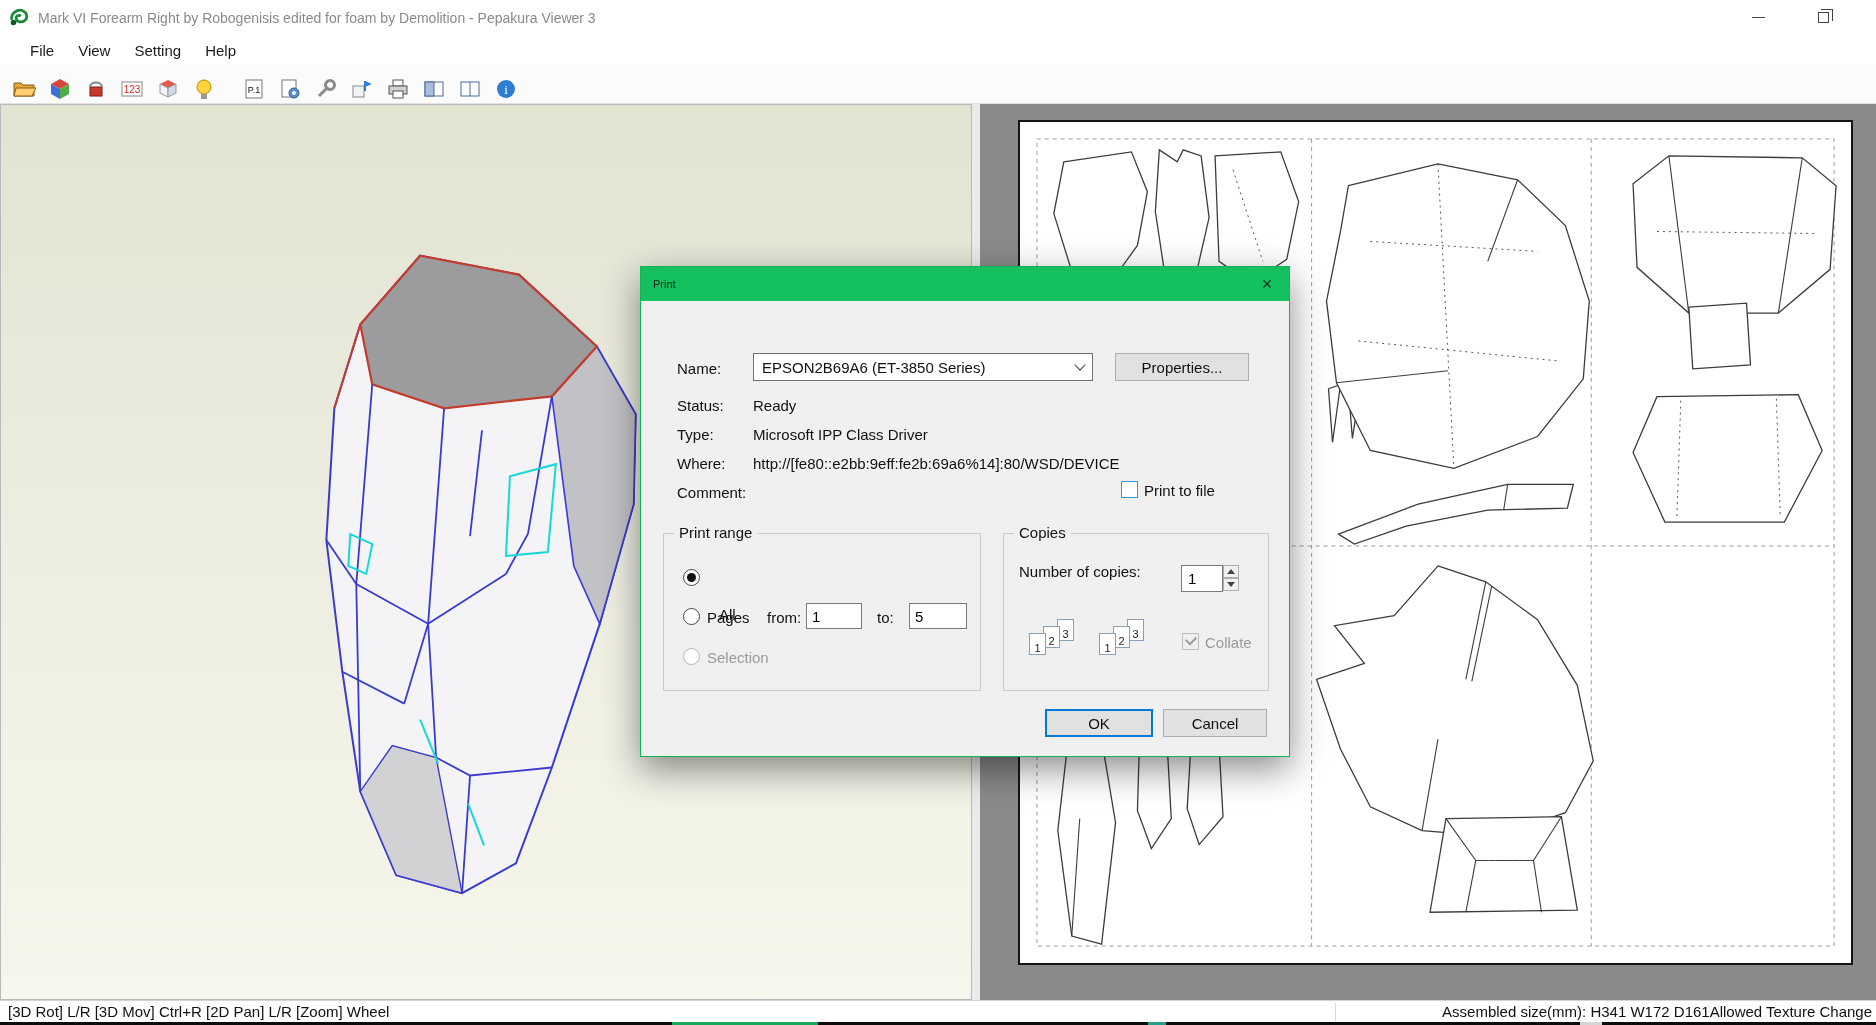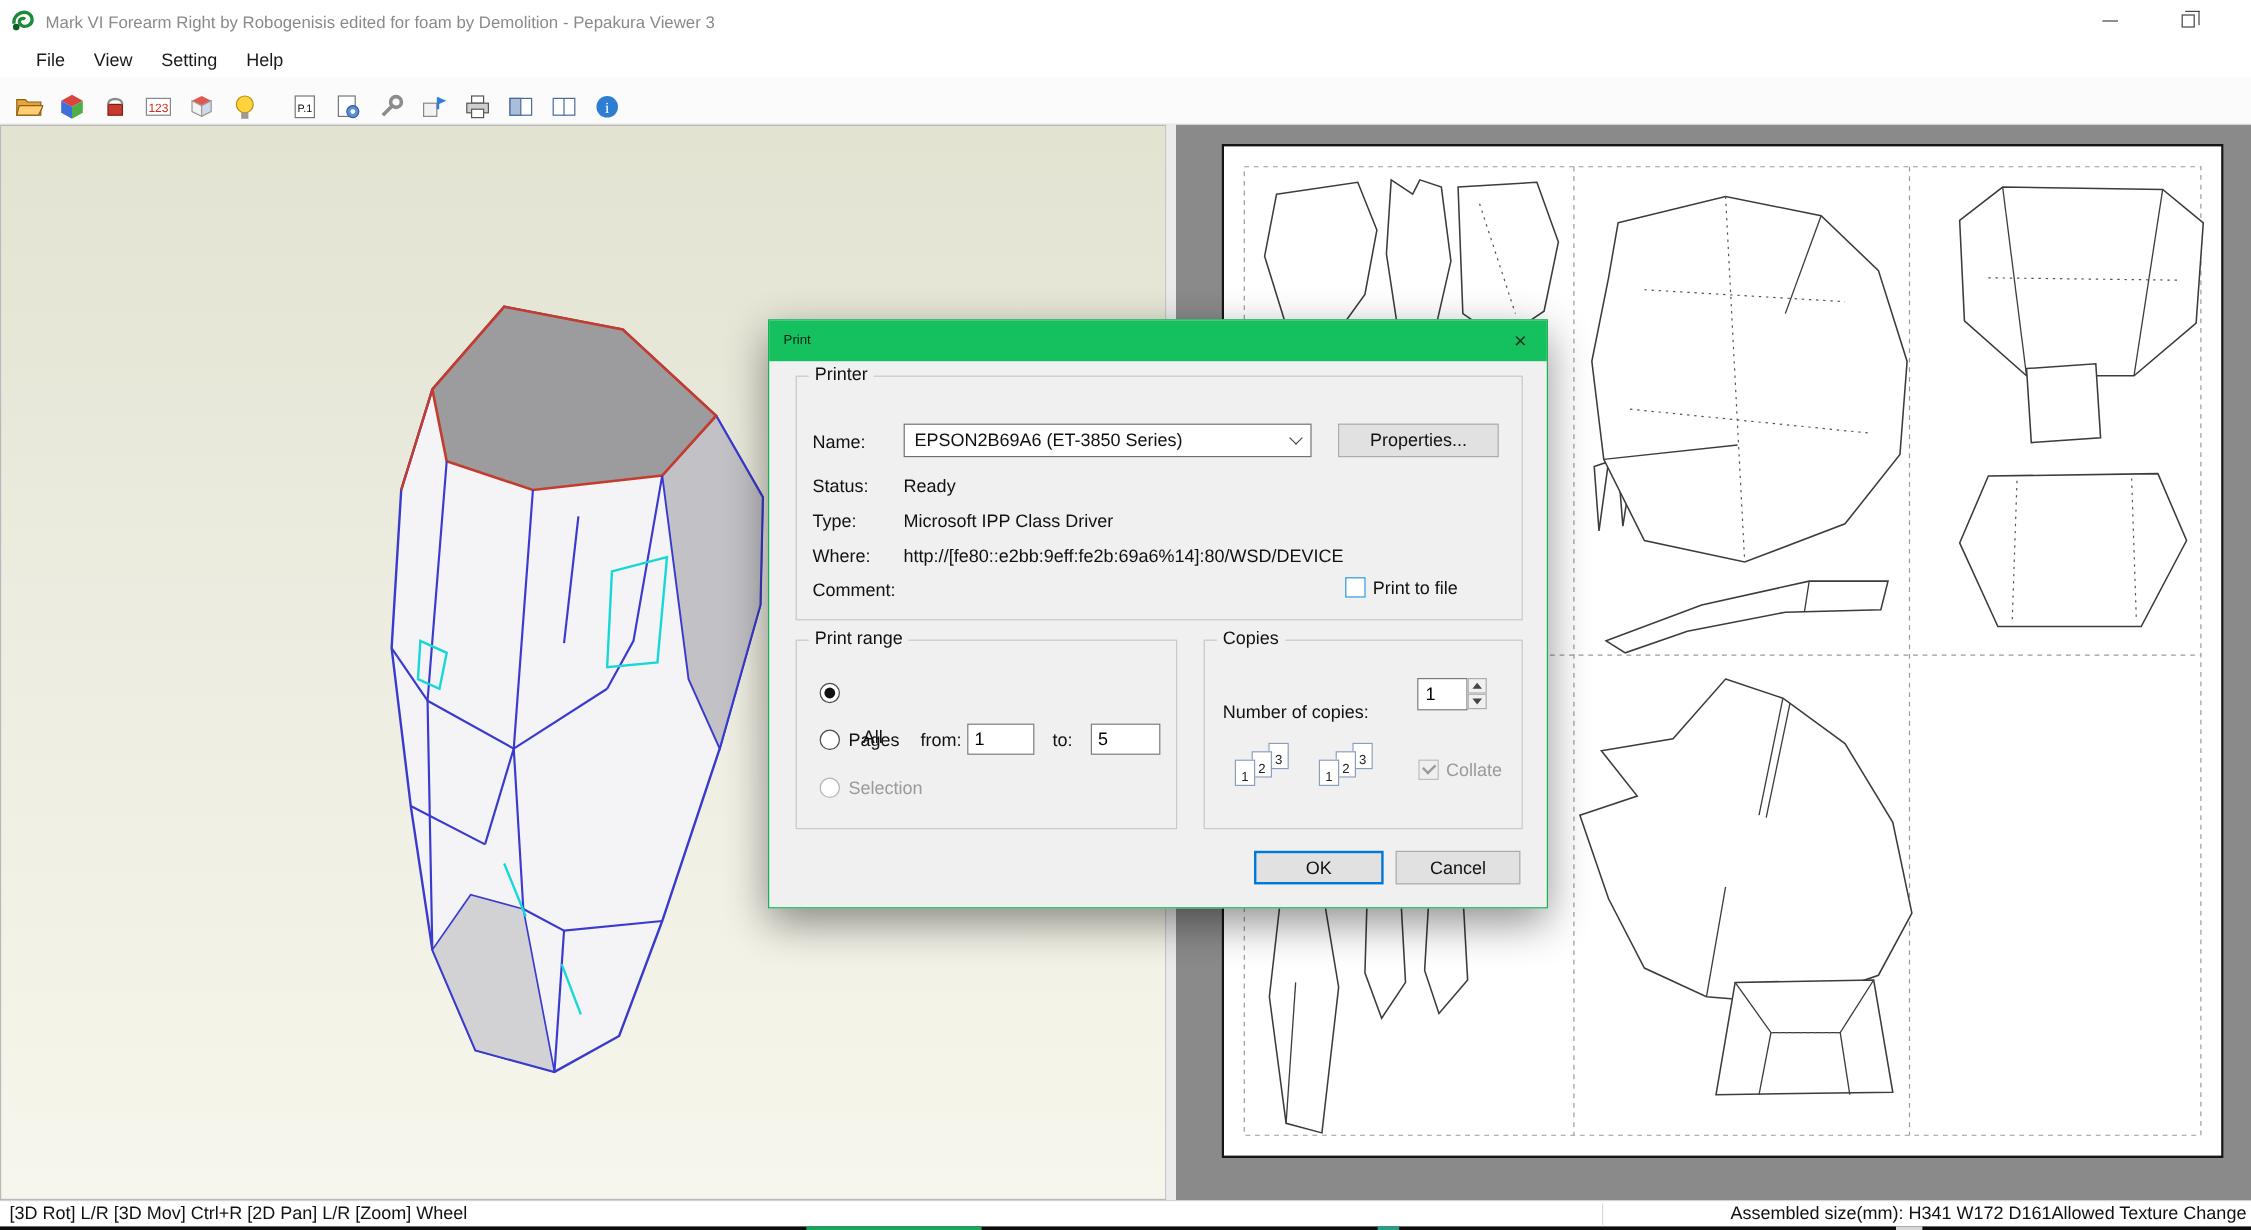--- a/index.html
+++ b/index.html
@@ -312,23 +312,20 @@
 </div>
 
 <div class="dialog">
   <div class="dlg-titlebar">
     <span class="dlg-title">Print</span>
     <div class="dlg-close">
         <span>×</span>
       </div>
   </div>
 
-  <div class="fieldset" style="left:22px; top:46px; width:606px; height:204px;">
-    <span class="legend">Printer</span>
-  </div>
   <span class="lbl" style="left:36px; top:93px;">Name:</span>
   <div class="combo" style="left:112px; top:86px; width:340px; height:28px;">
     <span class="combo-text">EPSON2B69A6 (ET-3850 Series)</span>
     <span class="combo-arrow">
         <span class="chev"></span>
       </span>
   </div>
   <div class="btn" style="left:474px; top:86px; width:134px; height:28px;">
     <span>Properties...</span>
   </div>
@@ -352,21 +349,21 @@
   <span class="lbl" style="left:126px; top:342px;">from:</span>
   <input class="txt" style="left: 165px; top: 336px; width: 56px; height: 26px;" value="1">
   <span class="lbl" style="left:236px; top:342px;">to:</span>
   <input class="txt" style="left: 268px; top: 336px; width: 58px; height: 26px;" value="5">
   <span class="radio disabled" style="left:42px; top:381px;"></span>
   <span class="lbl gray" style="left:66px; top:382px;">Selection</span>
 
   <div class="fieldset" style="left:362px; top:266px; width:266px; height:158px;">
     <span class="legend">Copies</span>
   </div>
-  <span class="lbl" style="left:378px; top:318px;">Number of copies:</span>
+  <span class="lbl" style="left:378px; top:296px;">Number of copies:</span>
   <div class="spin" style="left:540px; top:298px;">
     <input class="spin-val" value="1" style="">
     <div class="spin-btns">
       <div class="spin-up">
           <span class="tri-up"></span>
         </div>
       <div class="spin-down">
           <span class="tri-down"></span>
         </div>
     </div>

